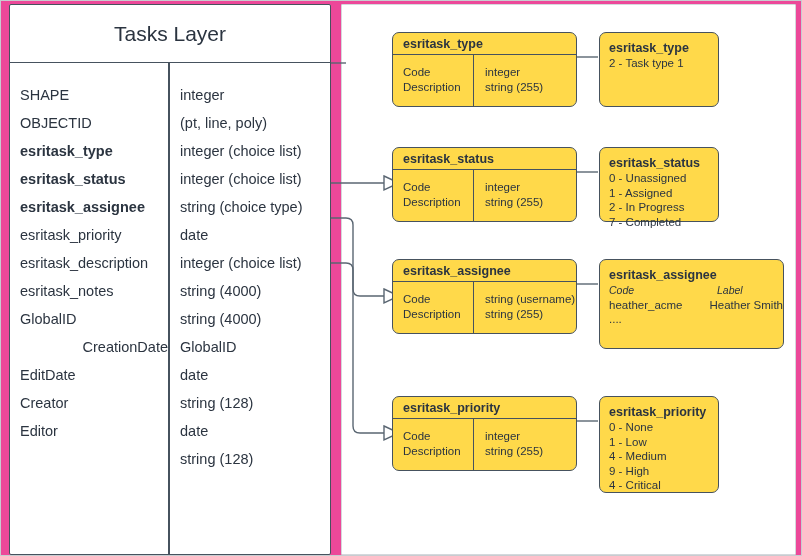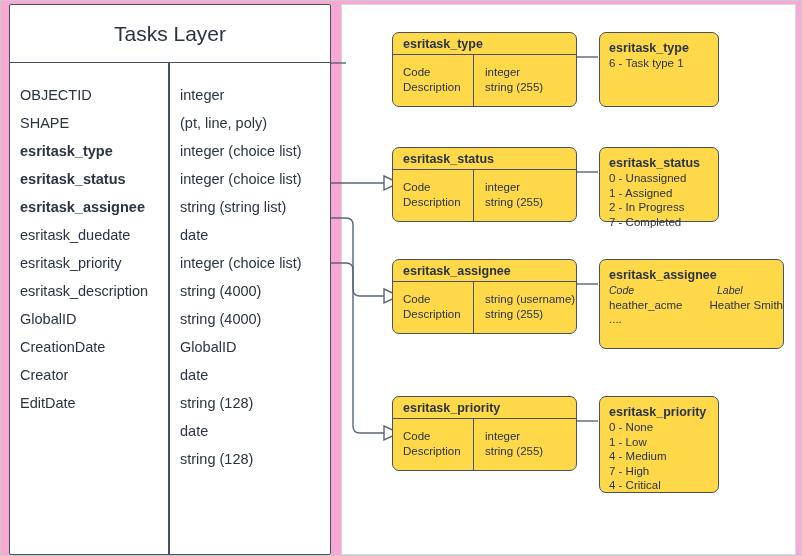--- a/index.html
+++ b/index.html
@@ -8,21 +8,21 @@
     background: #ffffff;
   }
   body {
     font-family: "Liberation Sans", sans-serif;
     -webkit-font-smoothing: antialiased;
   }
   #canvas {
     position: relative;
     width: 802px;
     height: 556px;
-    background: #f9a8d4;
+    background: #ec4899;
     box-sizing: border-box;
     border: 1px solid #c8ccd0;
     overflow: hidden;
     text-decoration: underline;
   }
 
   
   .layer-table {
     position: absolute;
     left: 8px;
@@ -187,40 +187,41 @@
 <body>
 
 <div id="canvas">
 
   <div class="layer-table">
     <div class="layer-title">Tasks Layer</div>
     <div class="layer-body">
       <div class="col-divider"></div>
 
       <div class="field-col">
+        <div class="field-row" style="font-weight: normal;">SHAPE</div>
         <div class="field-row bold" style="font-weight:normal">OBJECTID</div>
-        <div class="field-row" style="font-weight: normal;">SHAPE</div>
         <div class="field-row bold" style="font-weight: bold;">esritask_type</div>
         <div class="field-row bold" style="font-weight: bold;">esritask_status</div>
         <div class="field-row bold" style="font-weight: bold;">esritask_assignee</div>
-        <div class="field-row" style="font-weight: normal;">esritask_duedate</div>
         <div class="field-row" style="font-weight: normal;">esritask_priority</div>
         <div class="field-row" style="font-weight: normal;">esritask_description</div>
+        <div class="field-row" style="font-weight: normal;">esritask_notes</div>
         <div class="field-row" style="font-weight: normal;">GlobalID</div>
-        <div class="field-row" style="font-weight: normal;">CreationDate</div>
+        <div class="field-row" style="font-weight: normal; text-align: right;">CreationDate</div>
+        <div class="field-row" style="font-weight: normal;">EditDate</div>
         <div class="field-row" style="font-weight: normal;">Creator</div>
-        <div class="field-row" style="font-weight: normal;">EditDate</div>
+        <div class="field-row" style="font-weight: normal;">Editor</div>
       </div>
 
       <div class="type-col">
         <div class="field-row">integer</div>
         <div class="field-row">(pt, line, poly)</div>
         <div class="field-row">integer (choice list)</div>
         <div class="field-row">integer (choice list)</div>
-        <div class="field-row">string (string list)</div>
+        <div class="field-row">string (choice type)</div>
         <div class="field-row">date</div>
         <div class="field-row">integer (choice list)</div>
         <div class="field-row">string (4000)</div>
         <div class="field-row">string (4000)</div>
         <div class="field-row">GlobalID</div>
         <div class="field-row">date</div>
         <div class="field-row">string (128)</div>
         <div class="field-row">date</div>
         <div class="field-row">string (128)</div>
       </div>
@@ -306,21 +307,21 @@
       </div>
       <div class="schema-right">
         <div>integer</div>
         <div>string (255)</div>
       </div>
     </div>
   </div>
 
   <div class="value-box" style="left:598px; top:31px; width:120px; height:75px;">
     <div class="value-title">esritask_type</div>
-    <div class="value-line">6 - Task type 1</div>
+    <div class="value-line">2 - Task type 1</div>
   </div>
 
   <div class="value-box" style="left:598px; top:146px; width:120px; height:75px;">
     <div class="value-title">esritask_status</div>
     <div class="value-line">0 - Unassigned</div>
     <div class="value-line">1 - Assigned</div>
     <div class="value-line">2 - In Progress</div>
     <div class="value-line">7 - Completed</div>
   </div>
 
@@ -335,17 +336,17 @@
       <div class="value-line vcol-label">Heather Smith</div>
     </div>
     <div class="value-line">....</div>
   </div>
 
   <div class="value-box" style="left:598px; top:395px; width:120px; height:97px;">
     <div class="value-title">esritask_priority</div>
     <div class="value-line">0 - None</div>
     <div class="value-line">1 - Low</div>
     <div class="value-line">4 - Medium</div>
-    <div class="value-line">7 - High</div>
+    <div class="value-line">9 - High</div>
     <div class="value-line">4 - Critical</div>
   </div>
 
 </div>
 
 </body></html>

